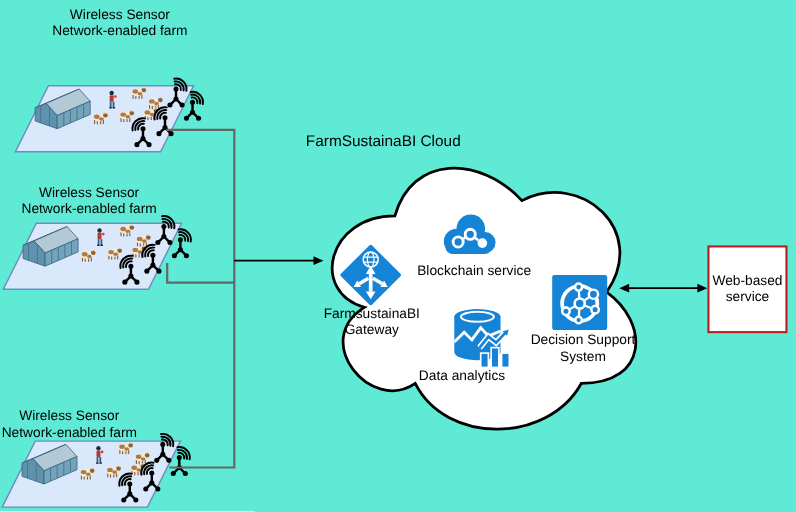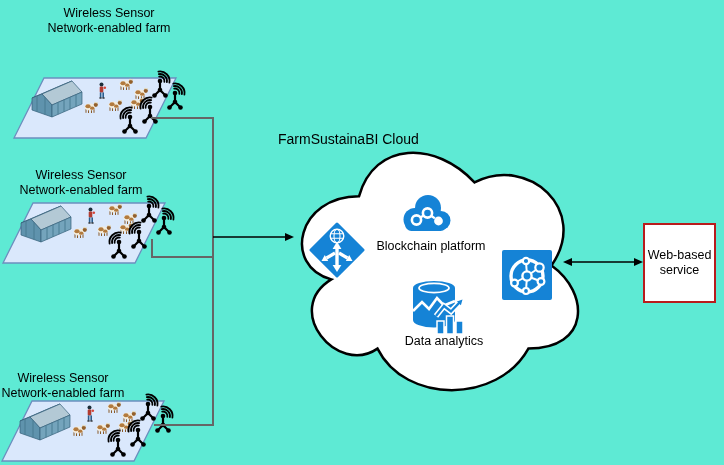--- a/index.html
+++ b/index.html
@@ -172,27 +172,35 @@
   <div class="lbl" style="left:6px;top:168px;width:150px;">
     <span>Wireless Sensor</span>
     <span>Network-enabled farm</span>
   </div>
 
   <div class="lbl" style="left:-12px;top:371px;width:150px;">
     <span>Wireless Sensor</span>
     <span>Network-enabled farm</span>
   </div>
 
-  <div class="cloud-title" style="left:278px;top:120px;margin-top:11px;">FarmSustainaBI Cloud</div>
-
-
-  <div class="lbl" style="left:371px;top:239px;width:120px;">Blockchain platform</div>
-
-  <div class="lbl" style="left:384px;top:334px;width:120px;">Data analytics</div>
-
+  <div class="cloud-title" style="left:278px;top:120px;">FarmSustainaBI Cloud</div>
+
+  <div class="lbl" style="left:278px;top:278px;width:120px;">
+    <span>FarmsustainaBI</span>
+    <span>Gateway</span>
+  </div>
+
+  <div class="lbl" style="left:371px;top:239px;width:120px;">Blockchain service</div>
+
+  <div class="lbl" style="left:360px;top:334px;width:120px;">Data analytics</div>
+
+  <div class="lbl" style="left:470px;top:302px;width:120px;">
+    <span>Decision Support</span>
+    <span>System</span>
+  </div>
 
   <div class="webbox">
     <div>
       <span style="display:block;">Web-based</span>
       <span style="display:block;">service</span>
     </div>
   </div>
 
 </div>
 

